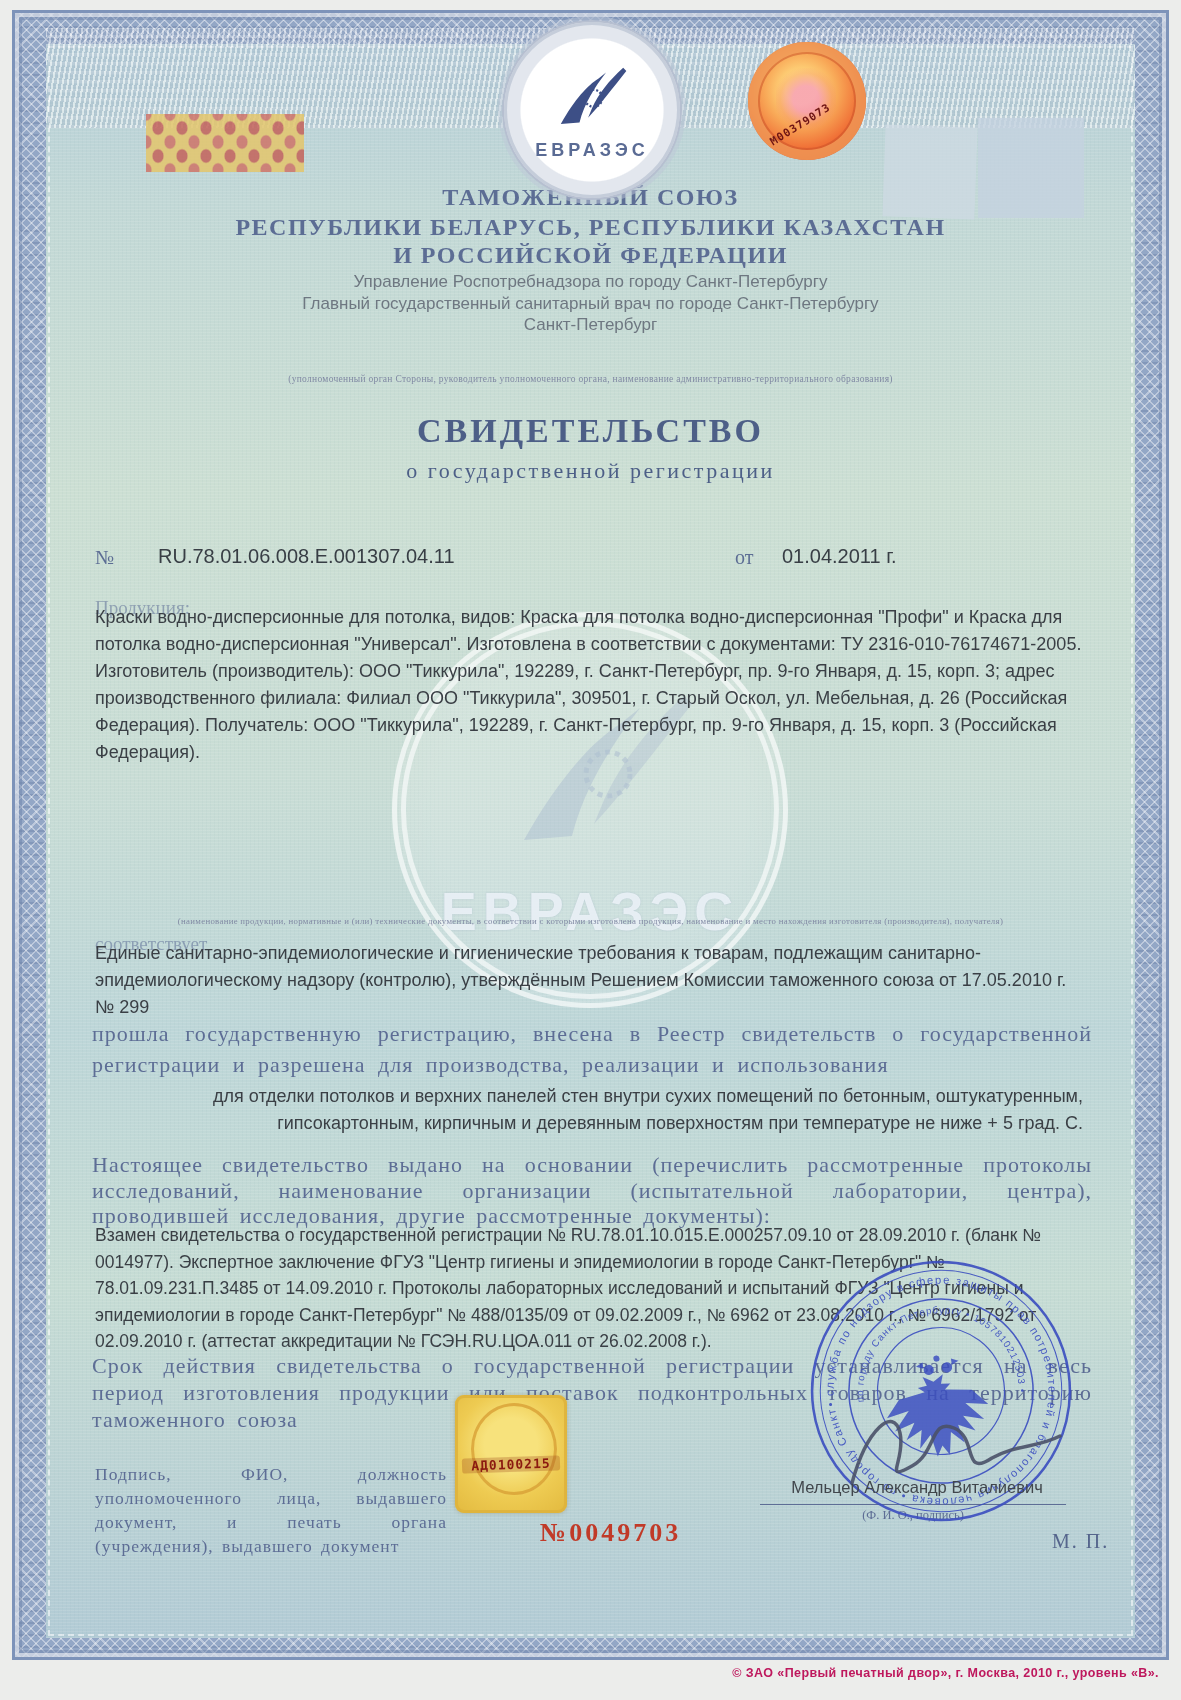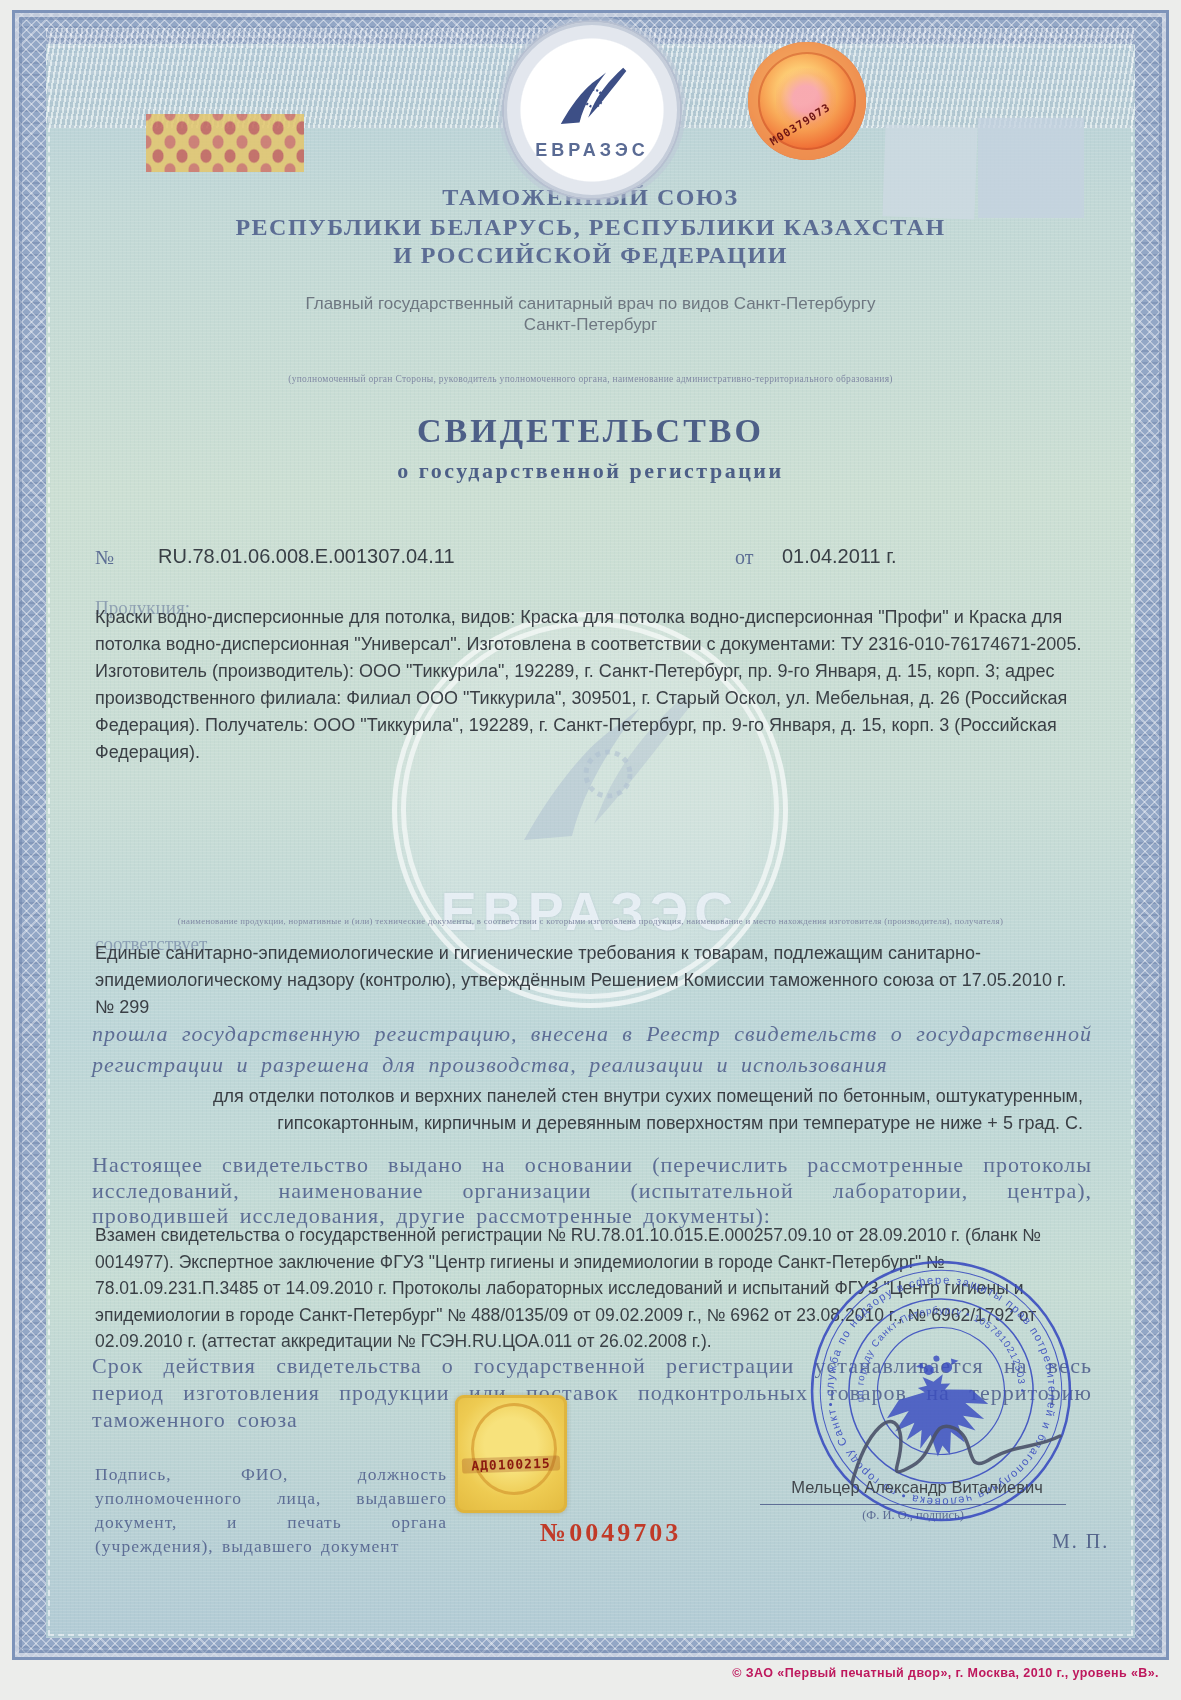--- a/index.html
+++ b/index.html
@@ -56,38 +56,38 @@
   .h1a{top:184px;font-size:24px;letter-spacing:1.5px;}
   .h1b{top:214px;font-size:24px;letter-spacing:1.5px;}
   .h1c{top:242px;font-size:24px;letter-spacing:1.5px;}
   .hsans{left:60px;right:60px;text-align:center;z-index:3;color:#6e7781;
     font-family:"Liberation Sans",sans-serif;font-size:17px;}
   .h2a{top:272px;} .h2b{top:294px;} .h2c{top:315px;text-align:center;}
   .footnote{left:60px;right:60px;text-align:center;z-index:3;color:#8089a3;font-size:9.5px;letter-spacing:.3px;}
   .fn1{top:374px;}
   .title{left:60px;right:60px;top:412px;text-align:center;z-index:3;color:#4d5f87;font-weight:bold;
     font-size:34px;letter-spacing:3px;}
-  .subtitle{left:60px;right:60px;top:458px;text-align:center;z-index:3;color:#4d5f87;font-weight:bold;
+  .subtitle{left:60px;right:60px;top:458px;text-align:center;z-index:3;color:#4d5f87;font-weight:normal;
     font-size:22px;letter-spacing:2.5px;}
   
   .numrow{z-index:3;font-size:20px;}
   .no-label{left:95px;top:546px;color:#5c6d94;}
   .no-value{left:158px;top:545px;font-family:"Liberation Sans",sans-serif;color:#383e45;}
   .ot-label{left:735px;top:546px;color:#5c6d94;}
   .date-value{left:782px;top:545px;font-family:"Liberation Sans",sans-serif;color:#383e45;}
   
   .faint-label{z-index:2;font-size:19px;color:rgba(93,109,149,.55);}
   .typed{z-index:3;font-family:"Liberation Sans",sans-serif;font-size:18px;line-height:27px;color:#3a3f45;}
   .form-serif{z-index:3;color:#5d6d95;font-size:22px;text-align:justify;letter-spacing:1px;}
   .lbl-prod{left:95px;top:597px;}
   .txt-prod{left:95px;top:604px;width:988px;}
   .fn2{top:916px;font-size:8.8px;}
   .lbl-conf{left:95px;top:933px;}
   .txt-conf{left:95px;top:940px;width:988px;}
-  .txt-reg{left:92px;top:1018px;width:1000px;line-height:31px;word-spacing:6px;font-style:italic;}
+  .txt-reg{left:92px;top:1018px;width:1000px;line-height:31px;word-spacing:6px;}
   .txt-use{left:95px;top:1083px;width:988px;text-align:right;}
   .txt-basis-lbl{left:92px;top:1152px;width:1000px;line-height:25.5px;word-spacing:4px;}
   .txt-basis{left:95px;top:1222px;width:1002px;font-size:17.5px;line-height:26.5px;}
   .txt-valid{left:92px;top:1352px;width:1000px;line-height:27px;word-spacing:5px;}
   .txt-sig-lbl{left:95px;top:1462px;width:352px;font-size:17.5px;line-height:24px;text-align:justify;word-spacing:3px;}
   
   .wm{left:392px;top:612px;width:396px;height:396px;border-radius:50%;z-index:1;
     border:14px double rgba(255,255,255,.6);box-sizing:border-box;
     background:radial-gradient(circle, rgba(255,255,255,.18) 60%, rgba(255,255,255,.05) 100%);
     display:flex;flex-direction:column;align-items:center;justify-content:flex-end;overflow:hidden;}
@@ -143,21 +143,22 @@
   <div class="abs holo">
     <div class="holo-num">М00379073</div>
   </div>
   <div class="abs lattice"></div>
   <div class="abs rect1"></div>
   <div class="abs rect2"></div>
 
   <div class="abs hdr h1a">ТАМОЖЕННЫЙ СОЮЗ</div>
   <div class="abs hdr h1b">РЕСПУБЛИКИ БЕЛАРУСЬ, РЕСПУБЛИКИ КАЗАХСТАН</div>
   <div class="abs hdr h1c">И РОССИЙСКОЙ ФЕДЕРАЦИИ</div>
-  <div class="abs hsans h2b">Главный государственный санитарный врач по видов Санкт-Петербургу</div>
+  <div class="abs hsans h2a">Управление Роспотребнадзора по городу Санкт-Петербургу</div>
+  <div class="abs hsans h2b">Главный государственный санитарный врач по городе Санкт-Петербургу</div>
   <div class="abs hsans h2c">Санкт-Петербург</div>
   <div class="abs title">СВИДЕТЕЛЬСТВО</div>
 
   <div class="abs footnote fn1">(уполномоченный орган Стороны, руководитель уполномоченного органа, наименование административно-территориального образования)</div>
   <div class="abs subtitle">о государственной регистрации</div>
 
   <div class="abs numrow no-label">№</div>
   <div class="abs numrow no-value">RU.78.01.06.008.Е.001307.04.11</div>
   <div class="abs numrow ot-label">от</div>
   <div class="abs numrow date-value">01.04.2011 г.</div>

